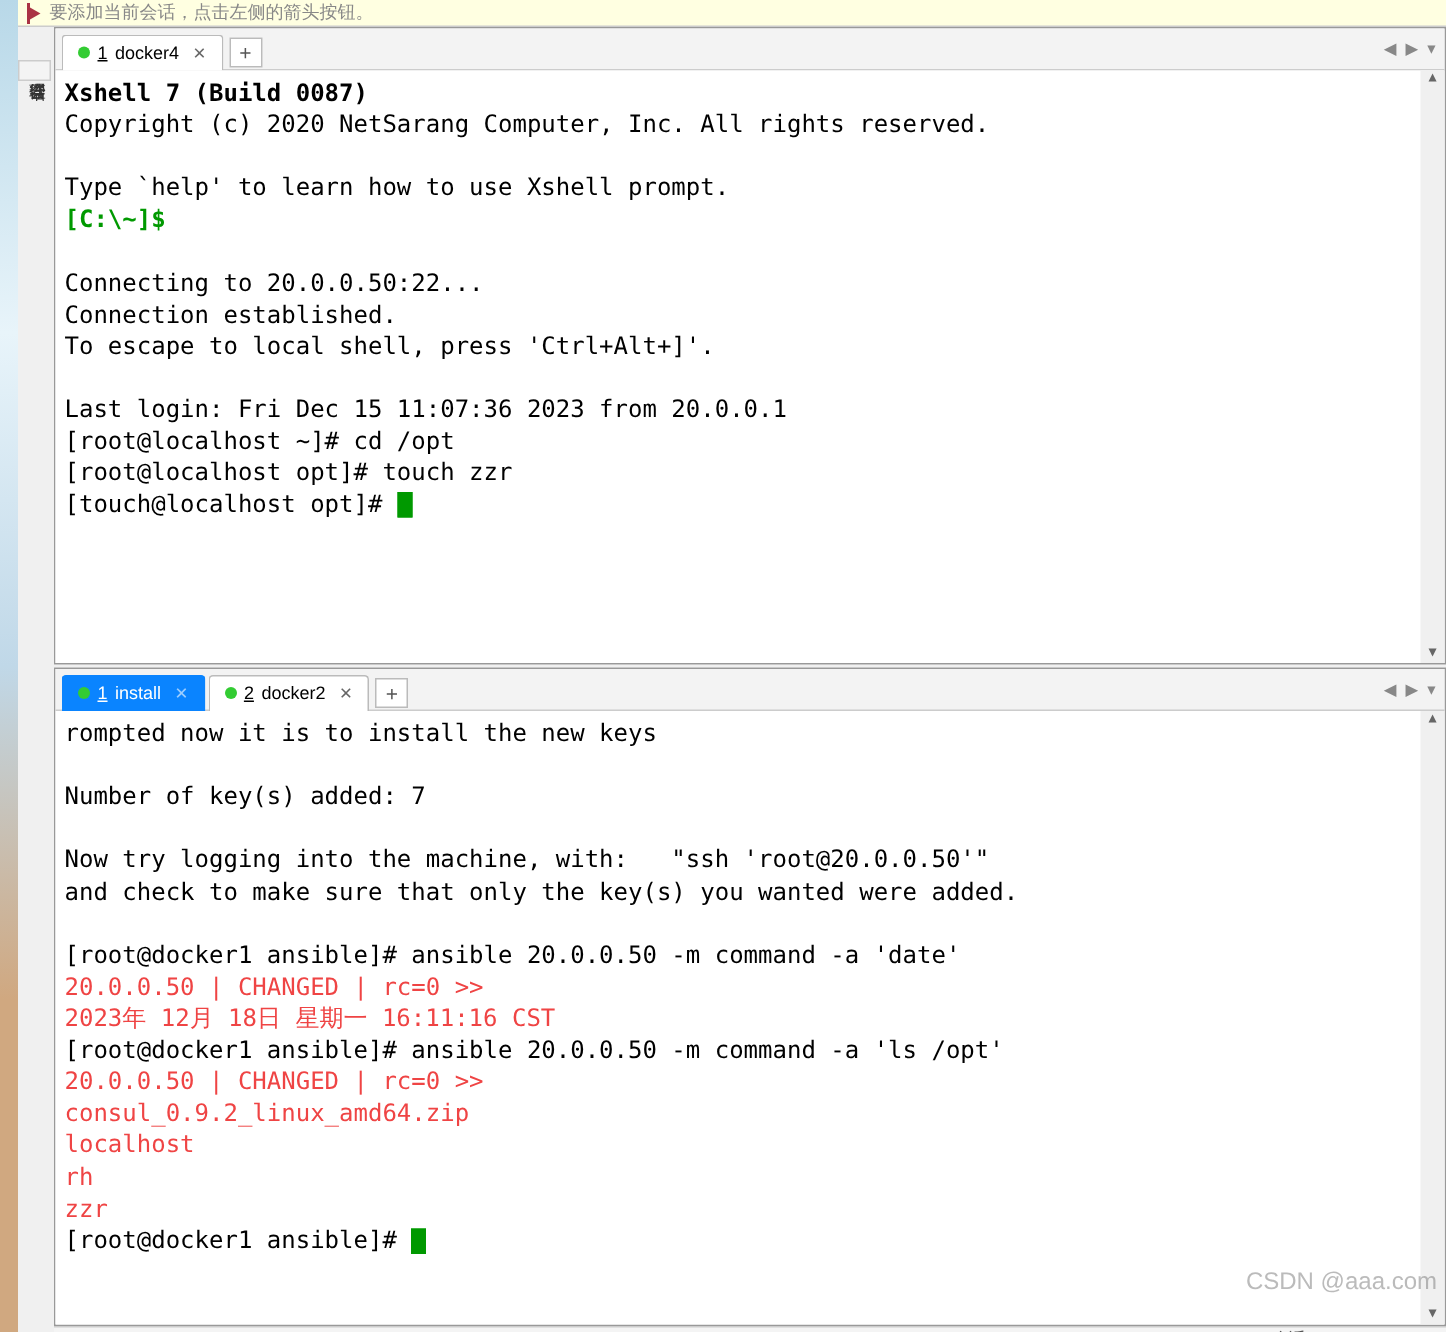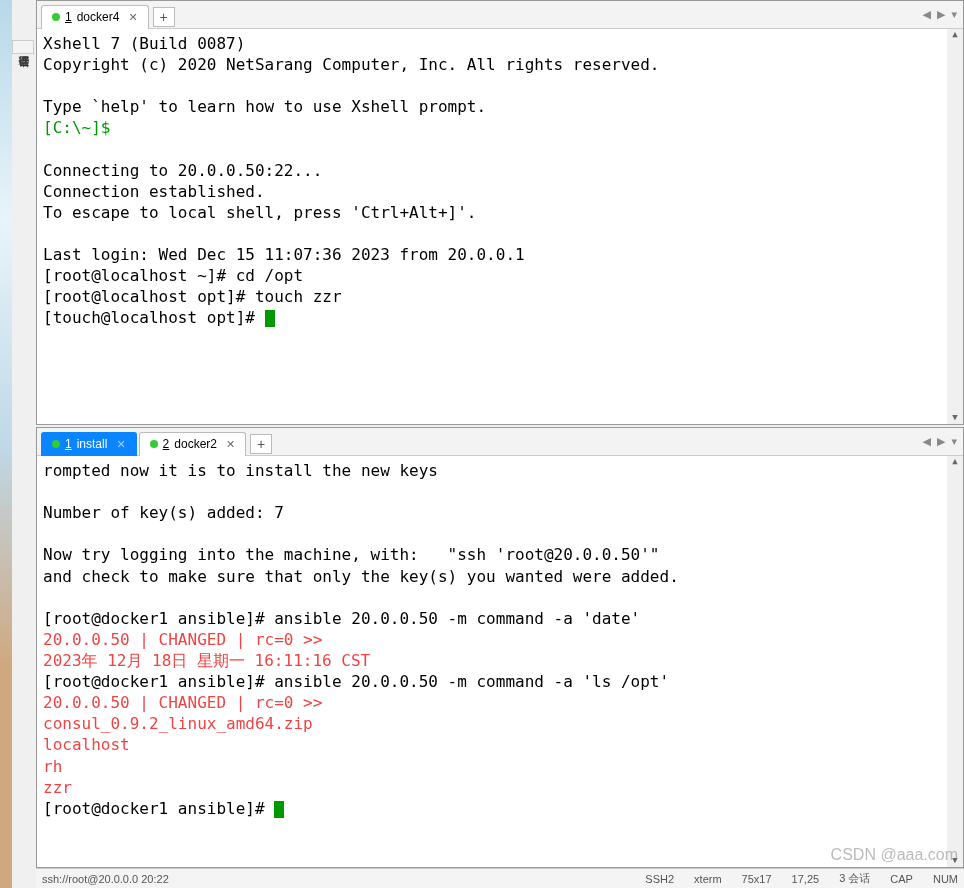--- a/index.html
+++ b/index.html
@@ -25,35 +25,42 @@
   .tab .dot { width:8px; height:8px; border-radius:50%; background:#3c3;}
   .tab .num { text-decoration:underline;}
   .tab .close { margin-left:4px; font-size:11px; opacity:.6;}
   .tab-add { width:22px; height:20px; border:1px solid #bbb; display:flex; align-items:center; justify-content:center; background:#fff; cursor:pointer; font-size:14px; color:#555; margin-top:4px; margin-left:2px;}
   .tab-nav { margin-left:auto; display:flex; gap:2px; align-items:center; color:#888;}
   .tab-nav span { cursor:pointer; font-size:11px; padding:0 2px;}
 
   .term { flex:1; background:#fff; color:#000; font-family:"Consolas","Menlo",monospace; font-size:16px; line-height:1.32; padding:4px 6px; white-space:pre; overflow:hidden; position:relative;}
   .green { color:#009900; }
   .yellow { color:#ef4444; }
-  .bold { font-weight:normal; }
+  .bold { font-weight:bold; }
   .cursor { display:inline-block; width:10px; height:17px; background:#009900; vertical-align:text-bottom; border:1px solid #009900;}
   .scrollbar { position:absolute; right:0; top:0; width:16px; height:100%; background:#f0f0f0; display:flex; flex-direction:column; justify-content:space-between; align-items:center;}
   .scrollbar .arr { font-size:9px; color:#666; }
 
   .status-bar { height:20px; background:#f4f4f4; border-top:1px solid #ccc; display:flex; align-items:center; font-size:11px; color:#555; padding:0 6px; gap:20px; margin-left:36px;}
   .status-bar .left { flex:1;}
   .watermark { position:absolute; right:6px; bottom:24px; font-size:16px; color:rgba(120,120,120,.5); font-family:sans-serif; z-index:5;}
 </style>
 </head>
 <body>
 
 <div class="app">
   <div class="desktop-strip"></div>
 
+  <div class="hint-bar">
+    <span class="flag-wrap">
+        <span class="flag-pole"></span>
+        <span class="flag-icon"></span>
+      </span>
+    <span class="hint-text">要添加当前会话，点击左侧的箭头按钮。</span>
+  </div>
 
   <div class="side-tab">会话管理器</div>
 
   <div class="pane-container">
 
     <div class="pane pane-top">
       <div class="tab-bar">
         <div class="tab">
           <span class="dot"></span>
           <span class="num">1</span>
@@ -70,21 +77,21 @@
       <div class="term"><span class="bold">Xshell 7 (Build 0087)</span>
 <span>Copyright (c) 2020 NetSarang Computer, Inc. All rights reserved.</span>
 <span></span>
 <span>Type `help' to learn how to use Xshell prompt.</span>
 <span class="green bold">[C:\~]$</span>
 <span></span>
 <span>Connecting to 20.0.0.50:22...</span>
 <span>Connection established.</span>
 <span>To escape to local shell, press 'Ctrl+Alt+]'.</span>
 <span></span>
-<span>Last login: Wed Dec 15 11:07:36 2023 from 20.0.0.1</span>
+<span>Last login: Fri Dec 15 11:07:36 2023 from 20.0.0.1</span>
 <span>[root@localhost ~]# cd /opt</span>
 <span>[root@localhost opt]# touch zzr</span>
 <span>[touch@localhost opt]# </span><span class="cursor"></span>
         <div class="scrollbar">
           <span class="arr">▲</span>
           <span class="arr">▼</span>
         </div>
       </div>
     </div>
 

